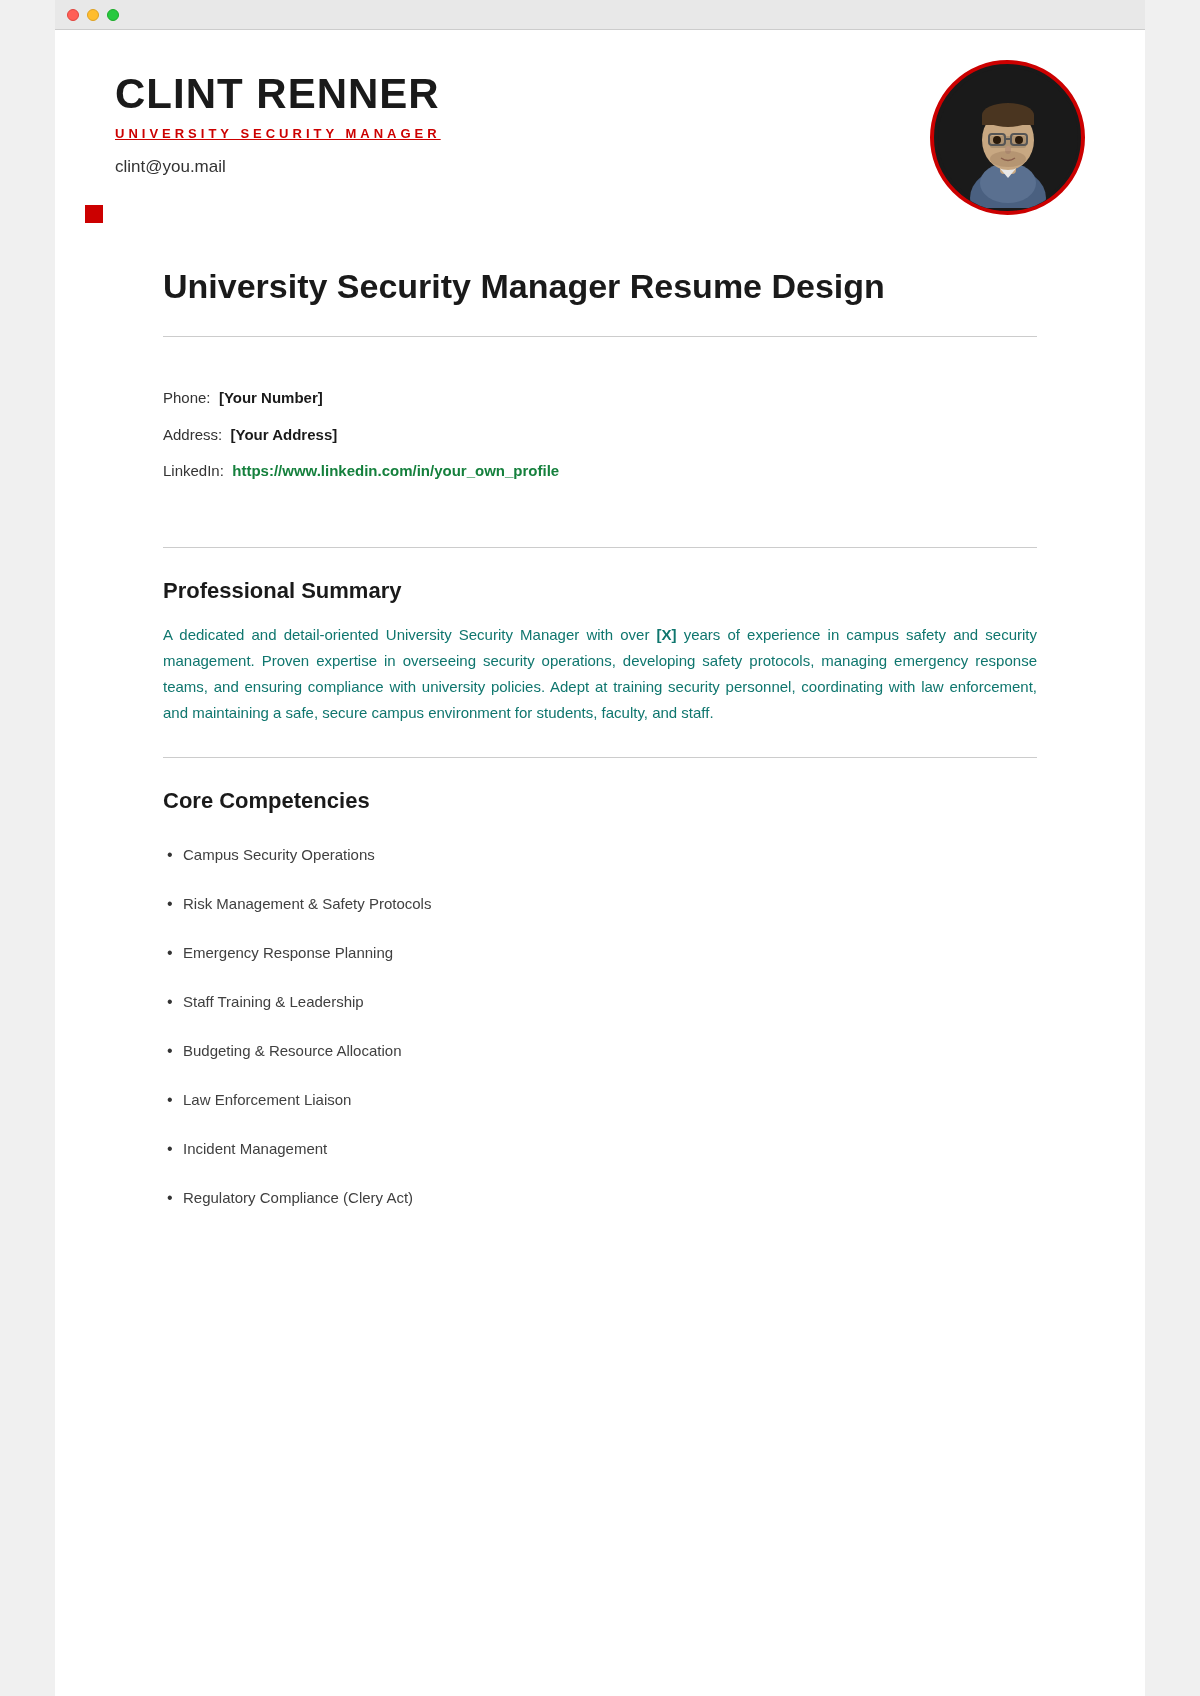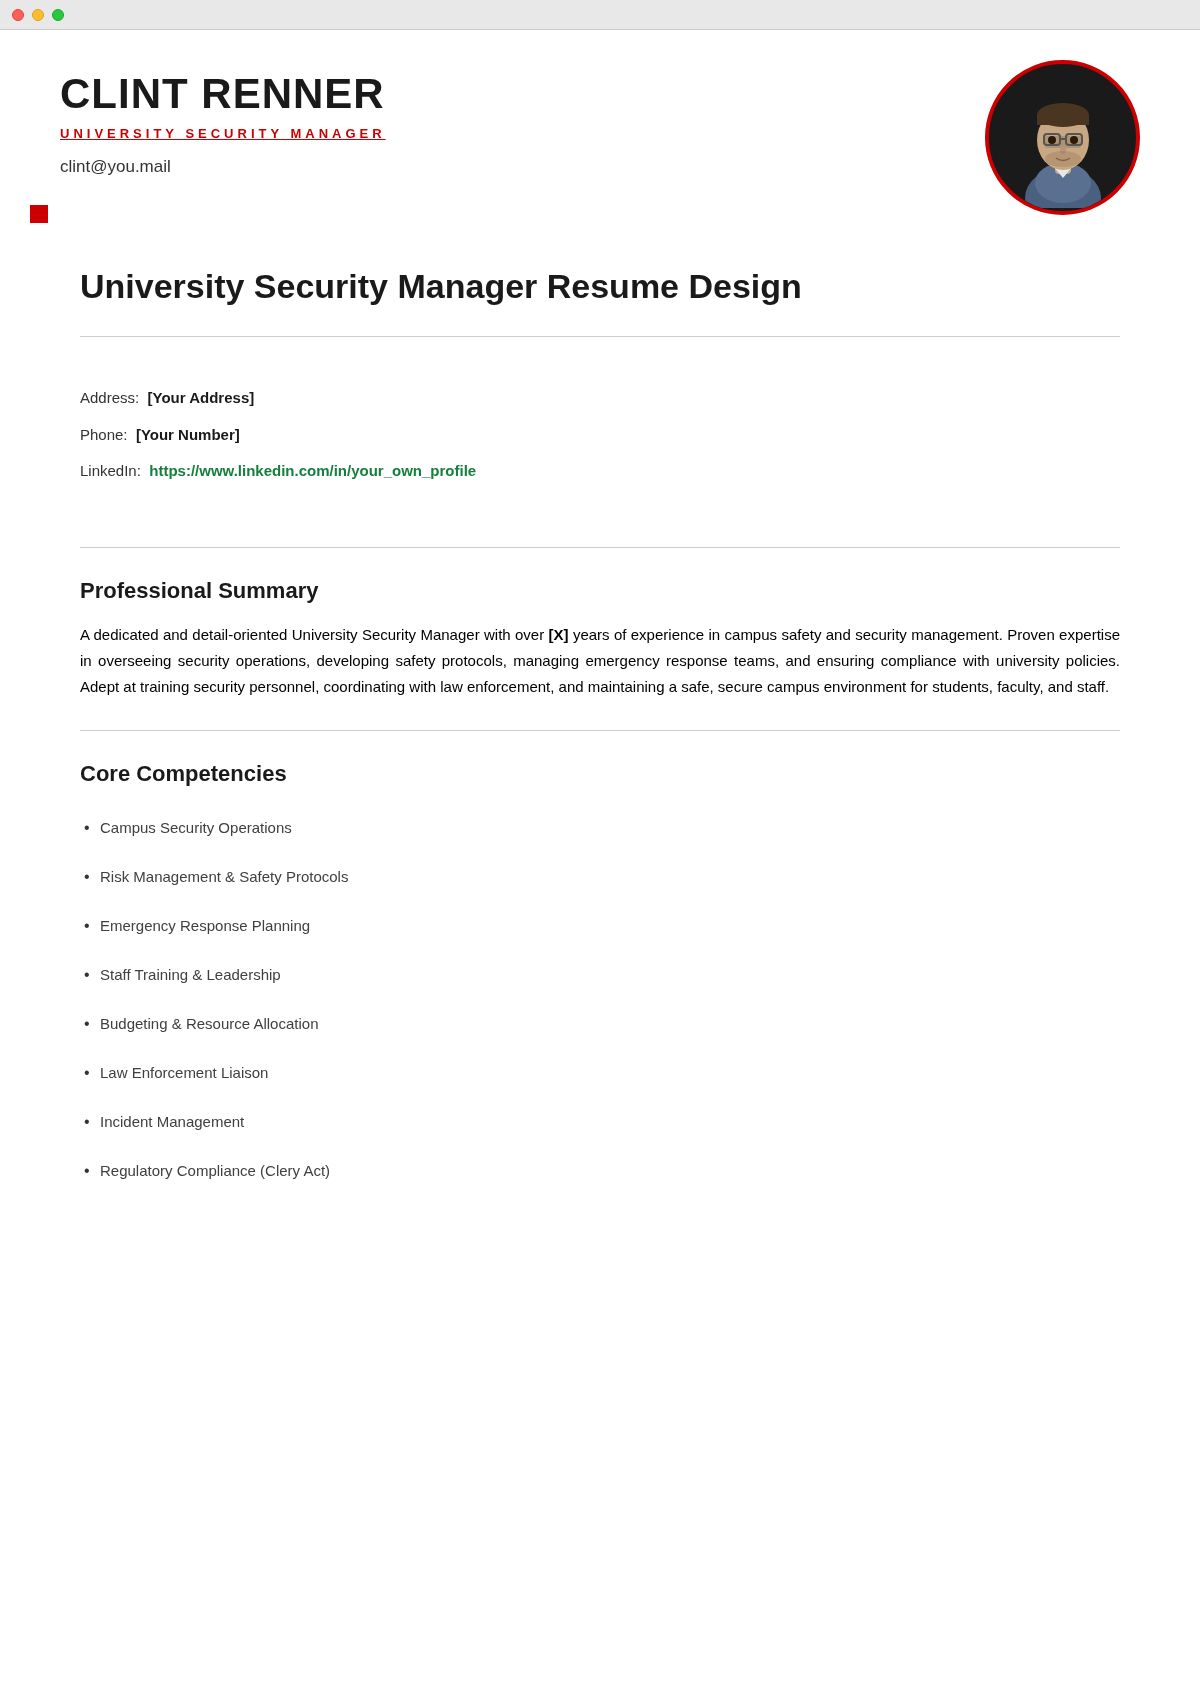--- a/index.html
+++ b/index.html
@@ -12,21 +12,21 @@
       width: 1200px;
       min-height: 1696px;
       background: #f0f0f0;
       font-family: Arial, sans-serif;
       display: flex;
       justify-content: center;
       align-items: flex-start;
     }
 
     .browser-chrome {
-      width: 1200px;
+      width: 1090px;
       min-height: 1696px;
       background: #fff;
       display: flex;
       flex-direction: column;
     }
 
     .title-bar {
       background: #e8e8e8;
       height: 30px;
       display: flex;
@@ -125,21 +125,21 @@
 
     
     .photo-svg {
       width: 140px;
       height: 140px;
     }
 
     
     .document-area {
       background: #fff;
-      padding: 50px 80px;
+      padding: 50px 108px;
       max-width: 1200px;
     }
 
     .doc-title {
       font-size: 34px;
       font-weight: 800;
       color: #1a1a1a;
       margin-bottom: 30px;
       text-align: left;
     }
@@ -174,21 +174,21 @@
 
     .section-heading {
       font-size: 22px;
       font-weight: 800;
       color: #1a1a1a;
       margin-bottom: 18px;
     }
 
     .summary-text {
       font-size: 15px;
-      color: #000000;
+      color: #0f766e;
       line-height: 1.75;
       text-align: justify;
     }
 
     .summary-text strong {
       font-weight: 700;
     }
 
     .competencies-list {
       list-style: none;
@@ -272,26 +272,26 @@
     </div>
 
     <div class="document-area">
 
       <h1 class="doc-title">University Security Manager Resume Design</h1>
 
       <hr class="section-divider">
 
       <div class="contact-section">
         <div class="contact-line">
+          <span>Phone:</span>
+          &nbsp;<strong>[Your Number]</strong>
+        </div>
+        <div class="contact-line">
           <span>Address:</span>
           &nbsp;<strong>[Your Address]</strong>
-        </div>
-        <div class="contact-line">
-          <span>Phone:</span>
-          &nbsp;<strong>[Your Number]</strong>
         </div>
         <div class="contact-line">
           <span>LinkedIn:</span>
           &nbsp;<a href="#">https://www.linkedin.com/in/your_own_profile</a>
         </div>
       </div>
 
       <hr class="section-divider">
 
       <div class="section">

